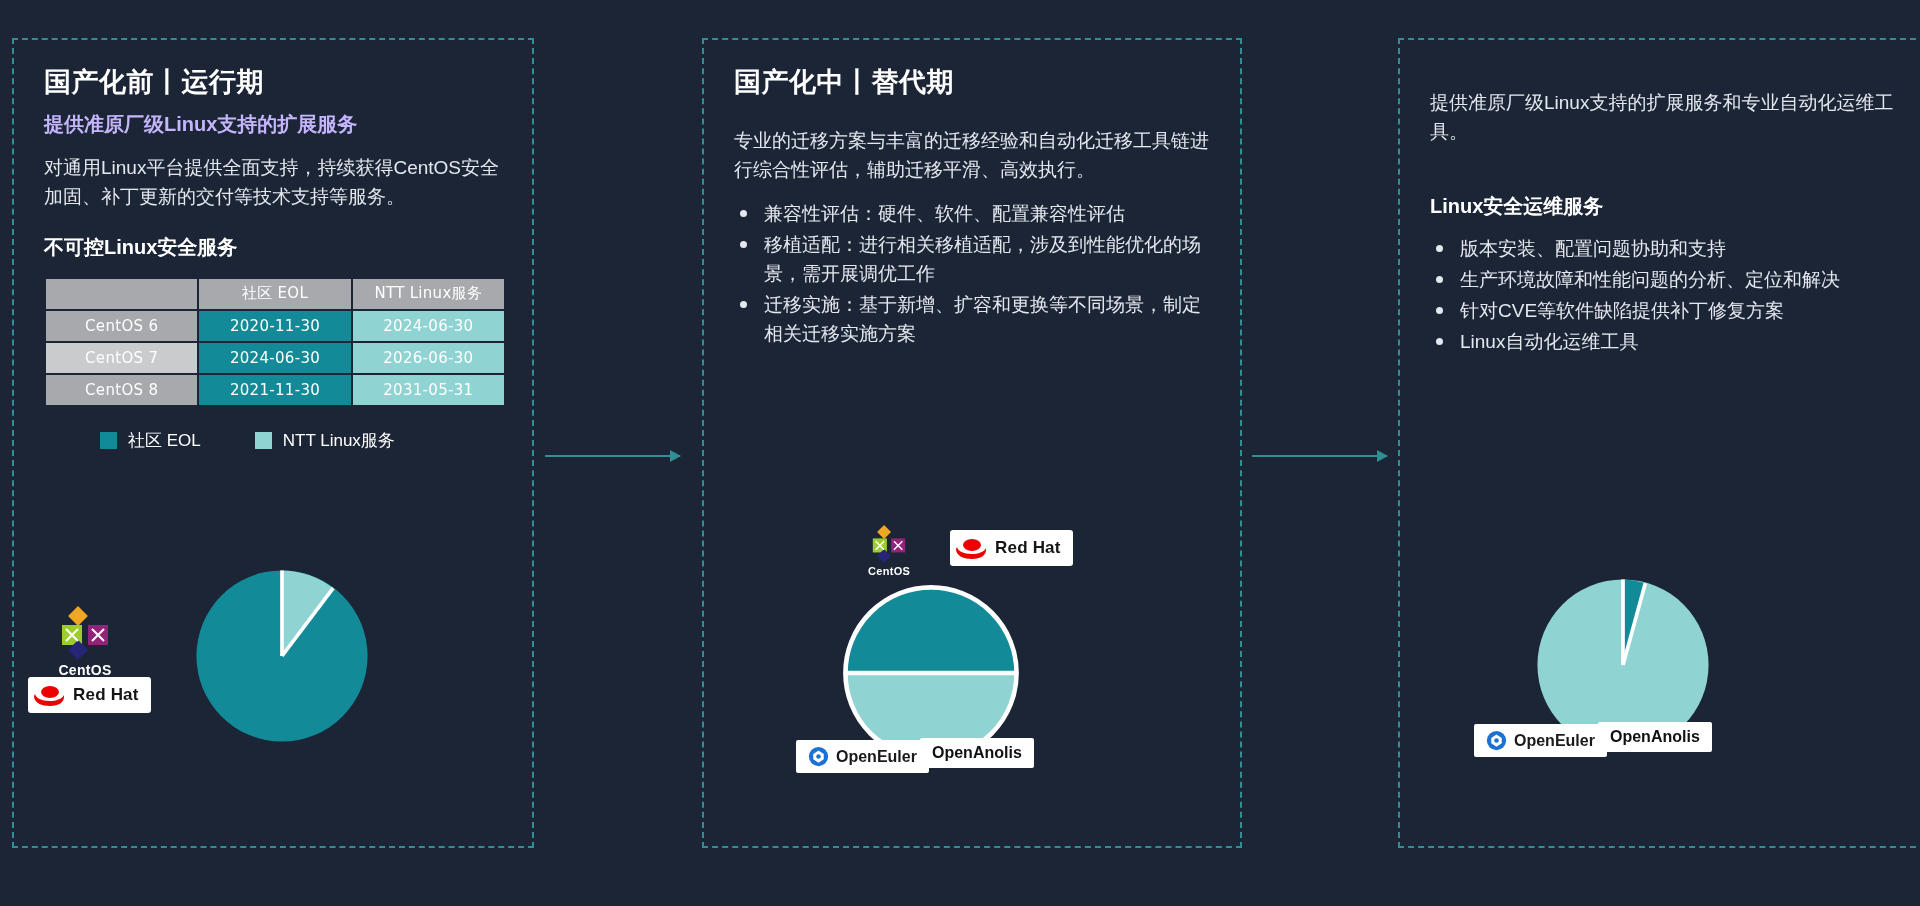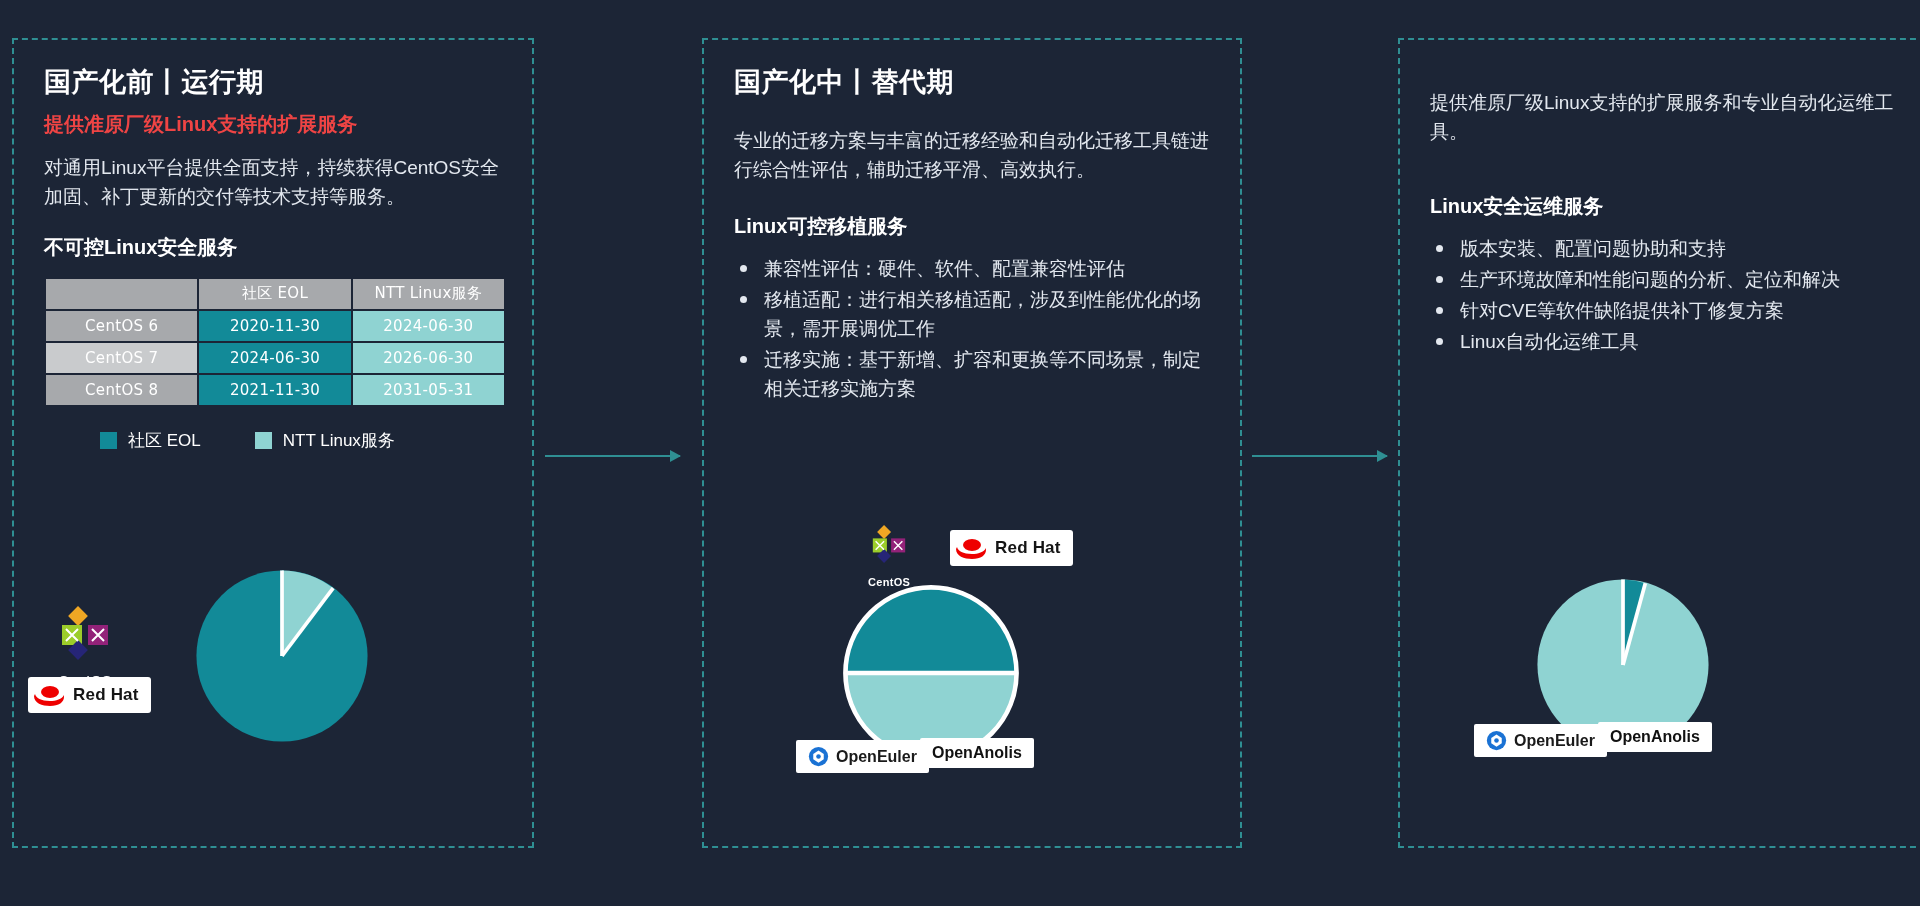--- a/index.html
+++ b/index.html
@@ -19,21 +19,21 @@
   }
   #panel1{ left:12px;  width:522px; }
   #panel2{ left:702px; width:540px; }
   #panel3{ left:1398px;width:528px; }
 
   .p-title{
     color:#ffffff; font-size:27px; font-weight:bold;
     letter-spacing:.5px; line-height:1.25;
   }
   .p-sub{
-    color:#ef4444; font-size:20px; font-weight:bold;
+    color:#c4b5fd; font-size:20px; font-weight:bold;
     line-height:1.45; margin-top:10px;
   }
   .p-body{
     color:#e3e8ef; font-size:19px; line-height:1.55; margin-top:14px;
   }
   .p-section{
     color:#ffffff; font-size:20px; font-weight:bold; margin-top:22px;
   }
   .bullets{ list-style:none; margin-top:14px; }
   .bullets li{
@@ -68,21 +68,21 @@
   .legend .sw.light{ background:#8fd3d2; }
   .legend .lbl{ color:#ffffff; font-size:17px; }
 
   
   .logo-redhat{
     background:#ffffff; border-radius:3px; display:inline-flex;
     align-items:center; gap:7px; padding:6px 12px 6px 4px;
   }
   .logo-redhat .txt{ color:#151515; font-weight:bold; font-size:17px; letter-spacing:.2px; }
 
-  .logo-centos{ display:flex; flex-direction:column; align-items:center; gap:13px; }
+  .logo-centos{ display:flex; flex-direction:column; align-items:center; gap:2px; }
   .logo-centos .txt{ color:#ffffff; font-size:14px; font-weight:bold; letter-spacing:.3px; }
 
   .logo-white{
     background:#ffffff; display:inline-flex; align-items:center; gap:7px;
     padding:6px 12px; border-radius:2px;
   }
   .logo-white .txt{ color:#1a1a1a; font-size:16px; font-weight:bold; }
   .logo-white .txt.anolis{ color:#111; }
 
   
@@ -168,21 +168,20 @@
       <circle cx="100" cy="100" r="92" fill="#128a98"></circle>
       <path d="M100 100 L100 8 A92 92 0 0 1 155 27 Z" fill="#8fd3d2"></path>
       <path d="M100 100 L100 8" stroke="#ffffff" stroke-width="4" fill="none"></path>
       <path d="M100 100 L155 27" stroke="#ffffff" stroke-width="4" fill="none"></path>
     </svg>
   </div>
 
   <div class="panel" id="panel2">
     <div class="p-title">国产化中丨替代期</div>
     <div class="p-body" style="margin-top:26px;">专业的迁移方案与丰富的迁移经验和自动化迁移工具链进行综合性评估，辅助迁移平滑、高效执行。</div>
-    <div class="p-section" style="margin-top:28px;">Linux可控移植服务</div>
     <ul class="bullets">
       <li>兼容性评估：硬件、软件、配置兼容性评估</li>
       <li>移植适配：进行相关移植适配，涉及到性能优化的场景，需开展调优工作</li>
       <li>迁移实施：基于新增、扩容和更换等不同场景，制定相关迁移实施方案</li>
     </ul>
 
     <div class="abs logo-centos" style="left:164px; top:485px;">
       <svg width="38" height="38" viewBox="0 0 54 54">
         <rect x="13" y="3" width="14" height="14" transform="rotate(45 20 10)" fill="#efa724"></rect>
         <rect x="4" y="19" width="20" height="20" fill="#9ccd2a"></rect>

